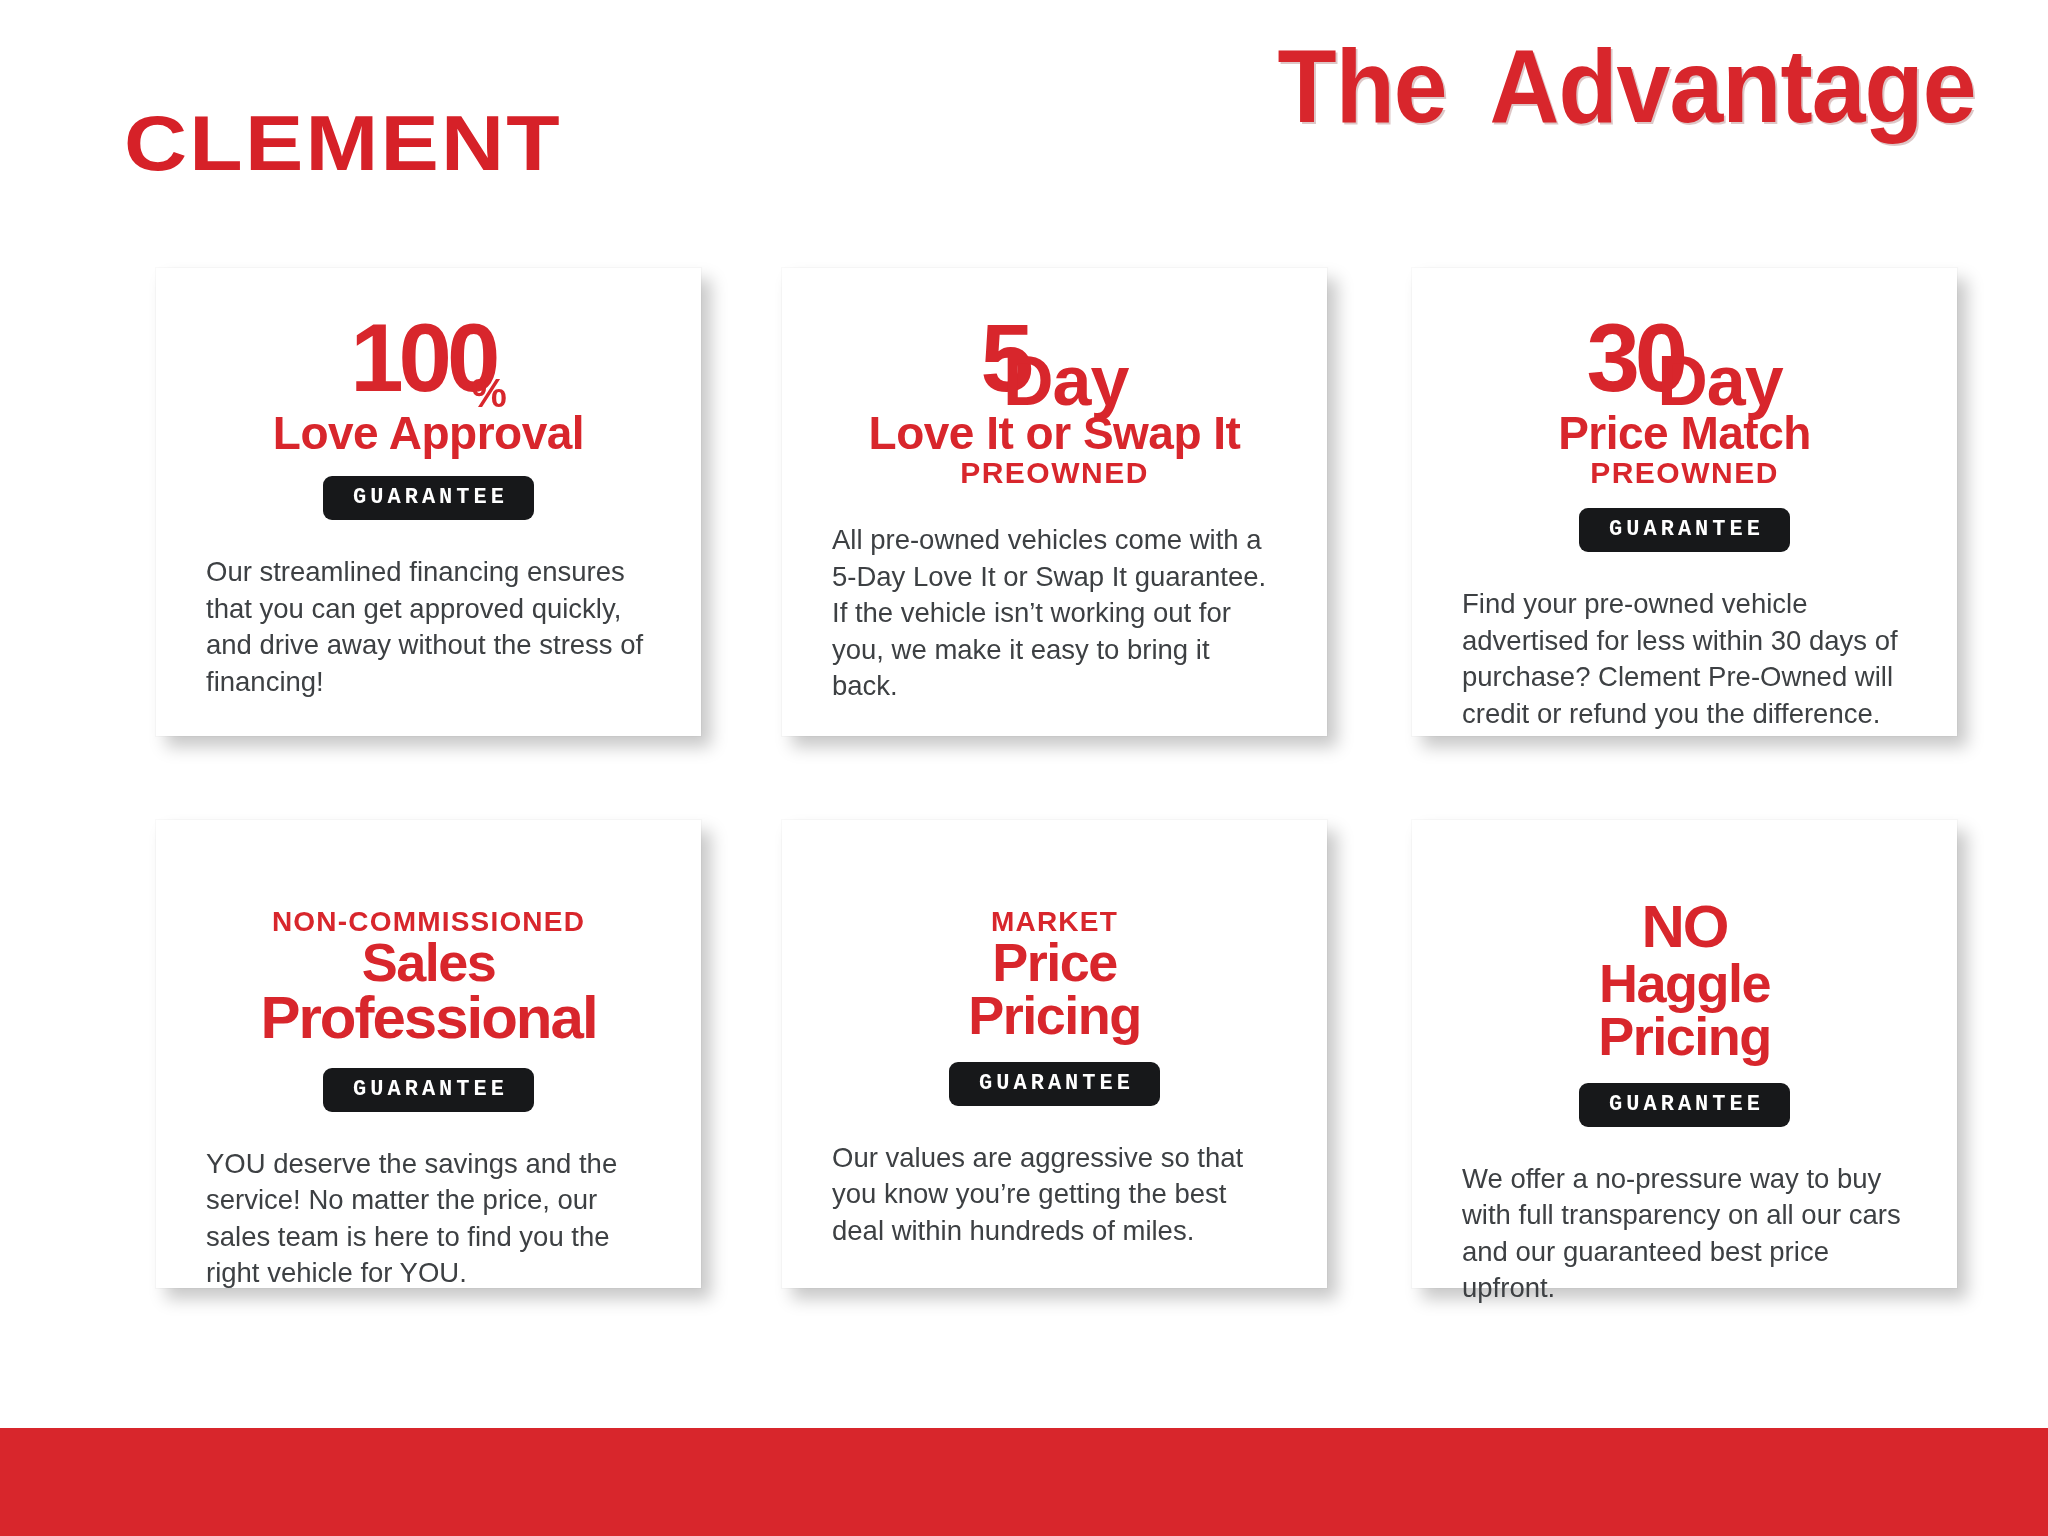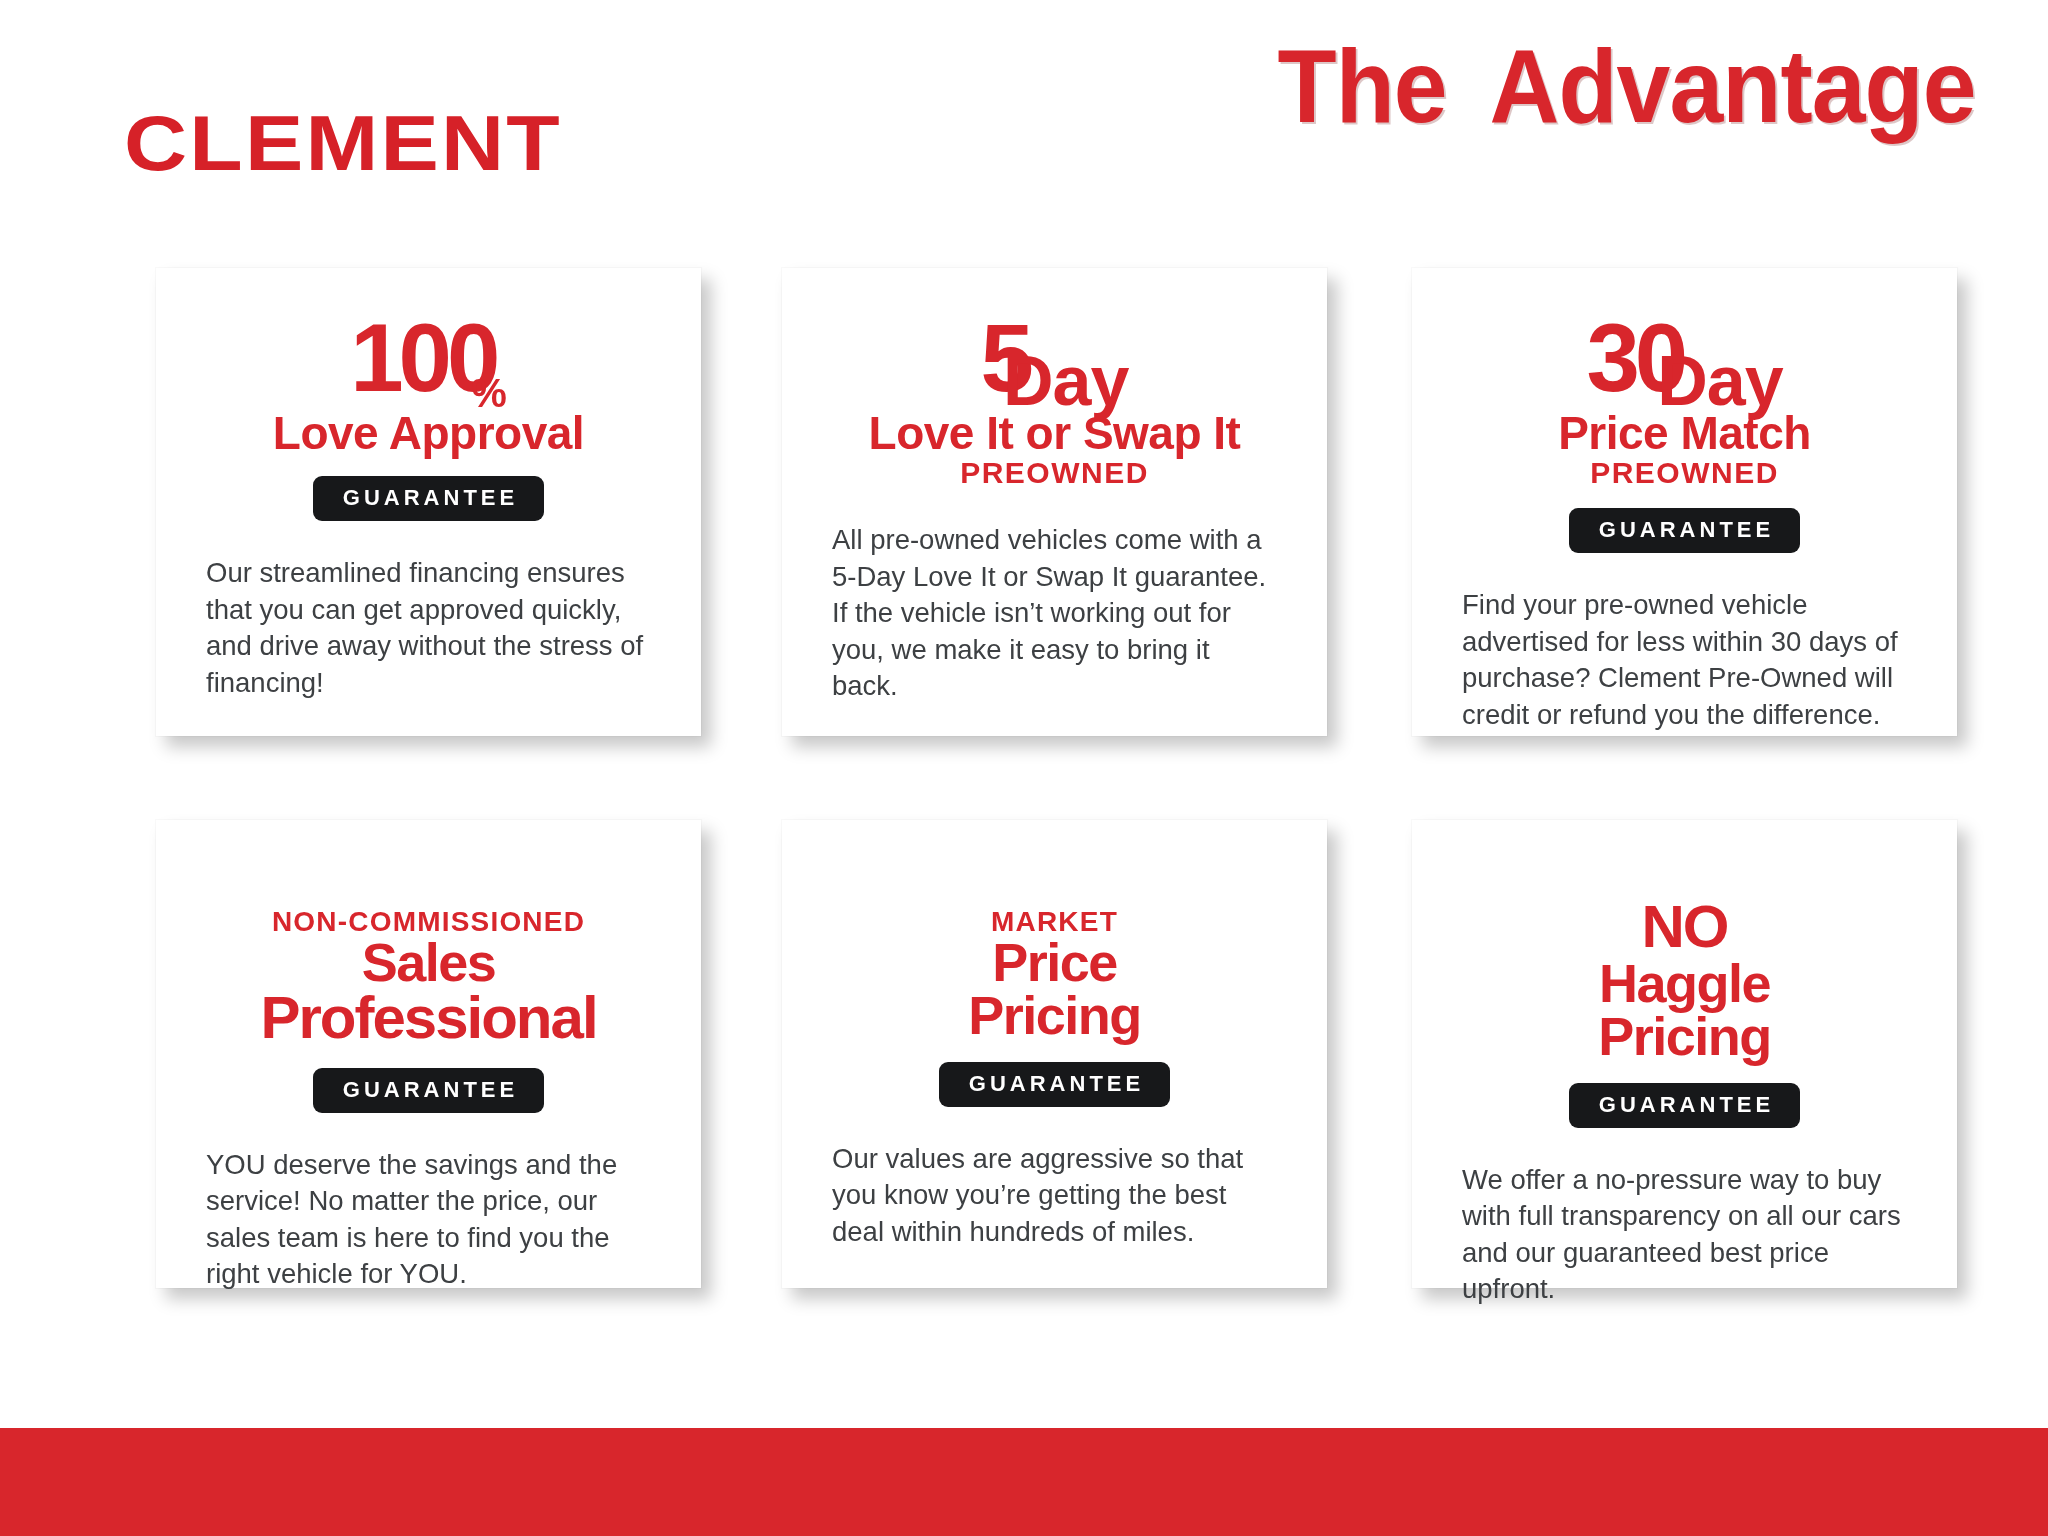--- a/index.html
+++ b/index.html
@@ -97,21 +97,21 @@
   .word-lg{font-size:54px;font-weight:700;letter-spacing:-1.5px;line-height:.98;}
   .word-xl{font-size:60px;font-weight:700;letter-spacing:-2px;line-height:.98;}
 
   
   .badge{
     margin-top:20px;
     background:#17181a;color:#ffffff;
     border-radius:9px;
     font-size:22px;font-weight:700;letter-spacing:4px;
     padding:9px 26px 10px 30px;
-    display:inline-block;white-space:nowrap;
+    display:inline-block;white-space:nowrap;font-family:Liberation Mono, monospace;
   }
 
   
   .body-text{
     margin-top:34px;
     width:445px;
     text-align:left;
     color:#3d4043;
     font-size:27.5px;
     line-height:1.33;

